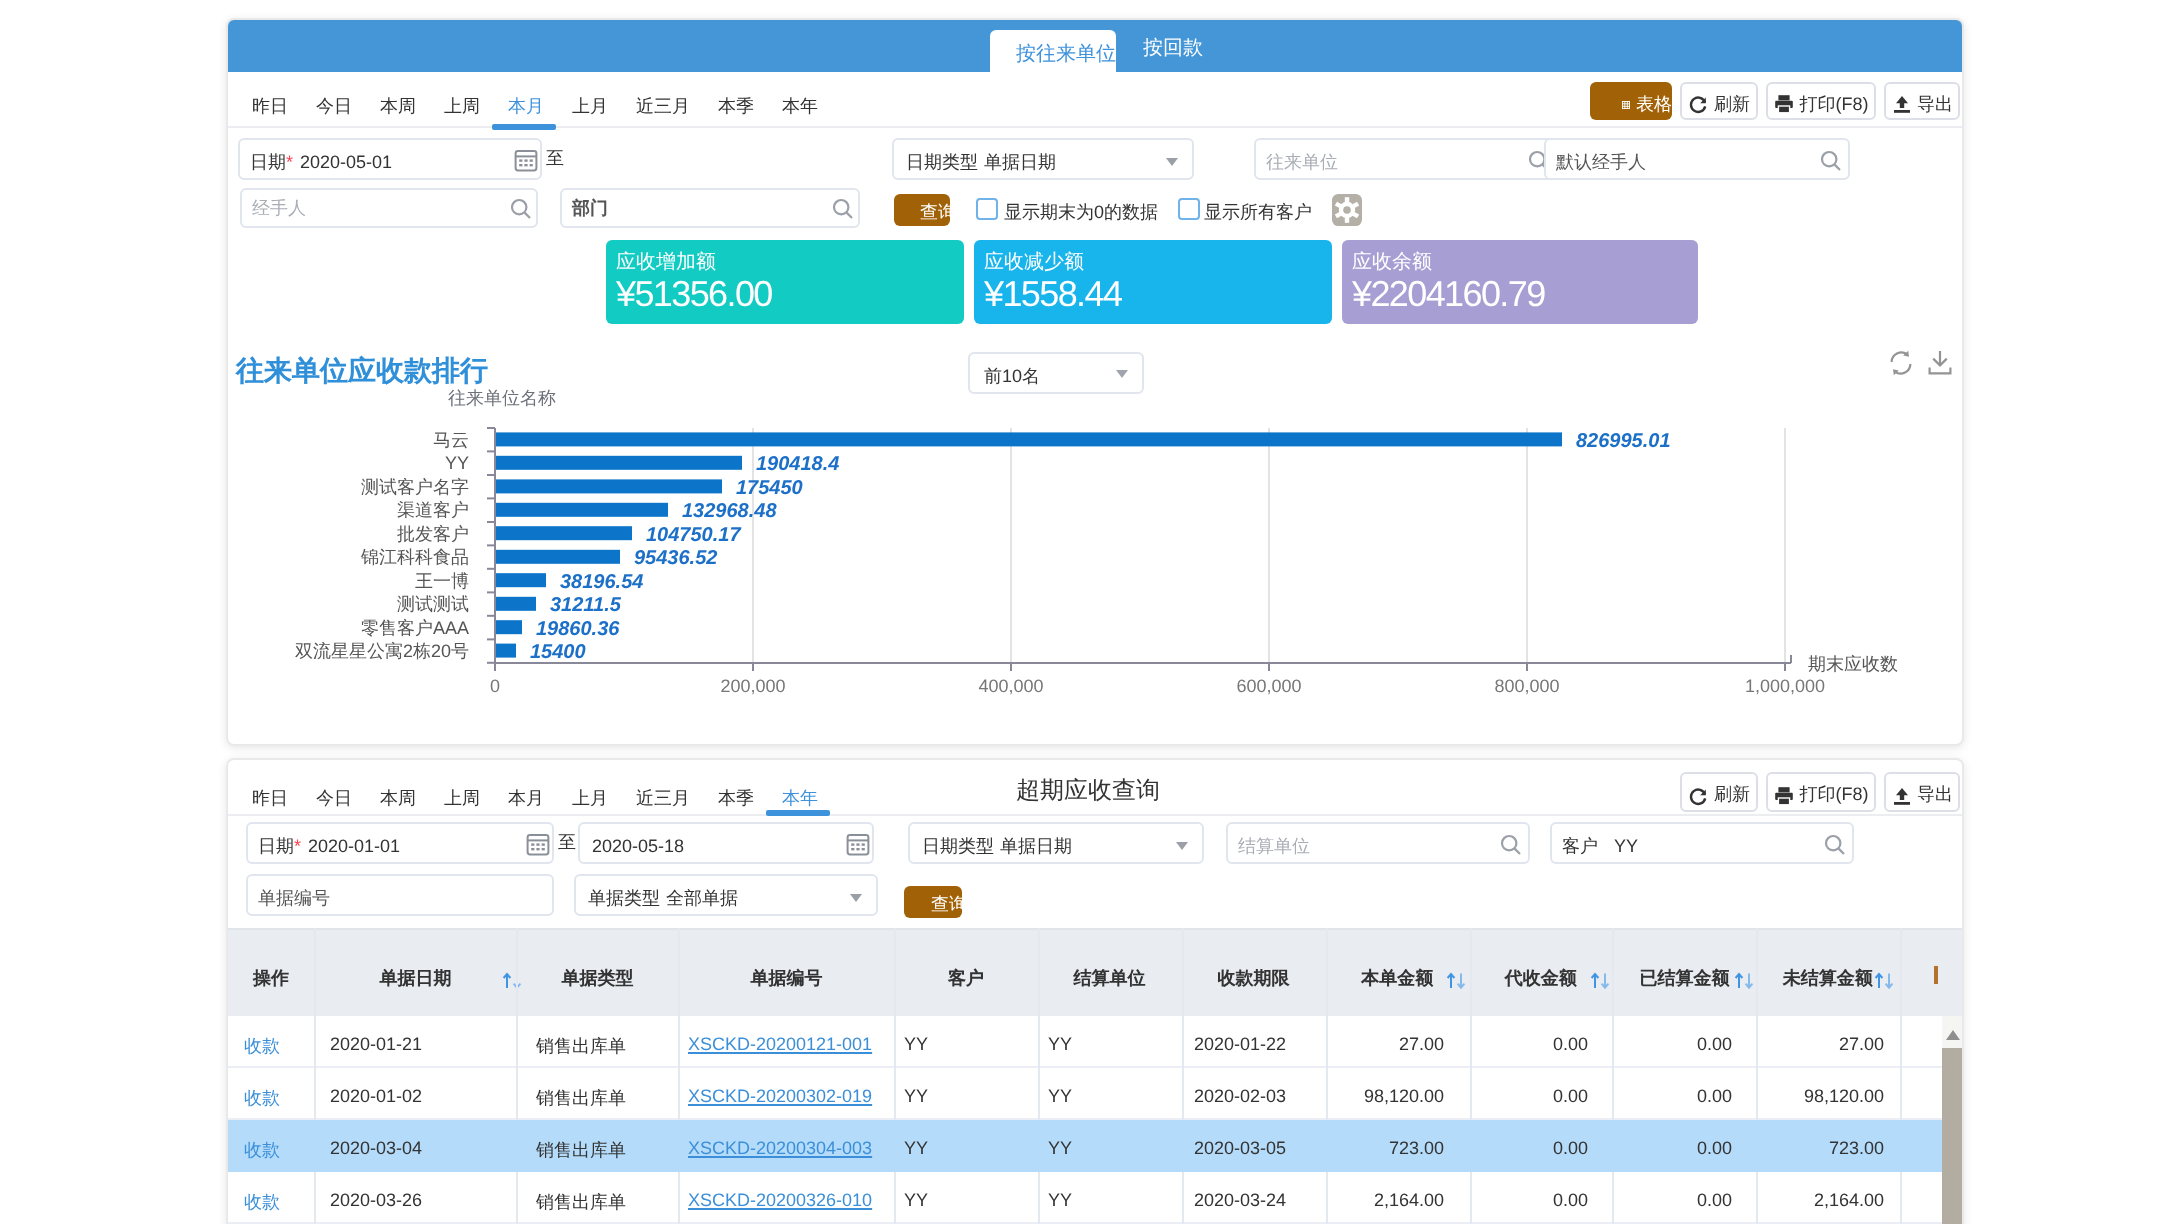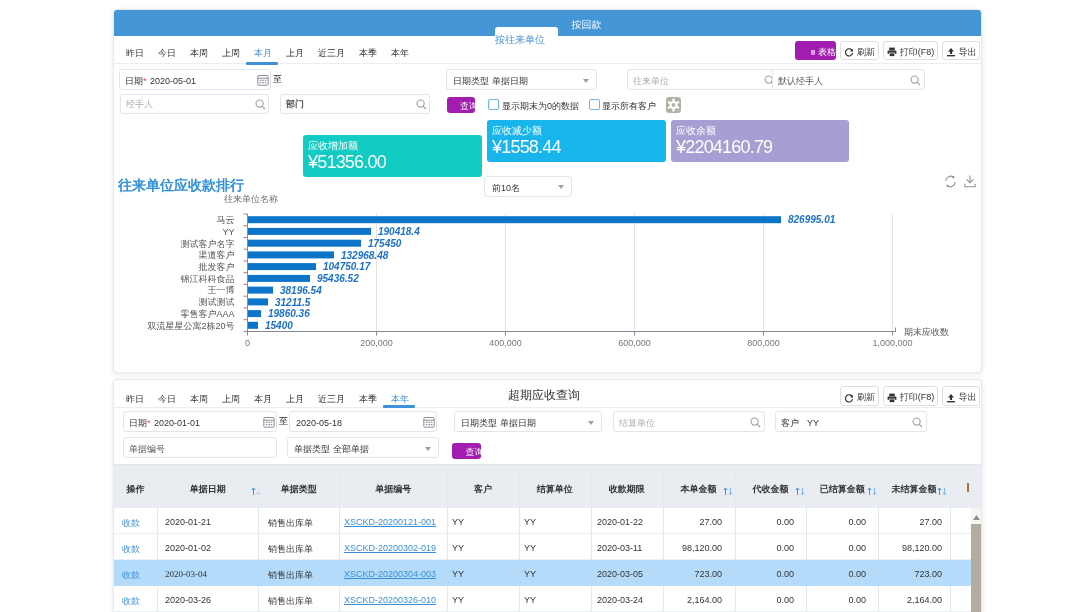--- a/index.html
+++ b/index.html
@@ -6,41 +6,41 @@
 html,body{width:1080px;height:612px;background:#fff;overflow:hidden;
 font-family:"Liberation Sans",sans-serif;}
 .p{position:absolute;}
 .panel{position:absolute;background:#fff;border:1px solid #e9e9e9;border-radius:4px;
 box-shadow:0 1px 5px rgba(0,0,0,0.10);}
 .in{position:absolute;background:#fff;border:1px solid #e0e5ee;border-radius:3px;
 font-size:9px;color:#333;height:21px;line-height:23px;white-space:nowrap;}
 .ph{color:#a9adb5;}
 .btn{position:absolute;background:#fff;border:1px solid #dcdfe6;border-radius:3px;
 font-size:9px;color:#333;display:flex;align-items:center;justify-content:center;gap:3px;white-space:nowrap;padding-top:3px;}
-.ob{background:#a21caf;border:none;color:#fff;padding-left:16px;}
+.ob{background:#a16207;border:none;color:#fff;padding-left:16px;}
 .sc{font-size:9px;line-height:9px;color:#333;position:absolute;white-space:nowrap;}
 .blue{color:#3e92dc;}
 .card{position:absolute;border-radius:3px;color:#fff;height:42px;}
 .card .l{position:absolute;left:5px;top:4px;font-size:10px;}
 .card .v{position:absolute;left:5px;top:17px;font-size:18px;letter-spacing:-0.8px;}
 .cb{position:absolute;width:11px;height:11px;border:1px solid #6fb3ea;border-radius:2px;background:#fff;}
 .cl{position:absolute;font-size:9px;color:#333;white-space:nowrap;}
 .hd{position:absolute;font-size:9px;font-weight:bold;color:#333;white-space:nowrap;}
 .td{position:absolute;font-size:9px;color:#333;white-space:nowrap;}
 .lk{color:#3b8fd9;}
 .vb{position:absolute;width:1px;background:#e4e9f0;}
 </style>
 </head>
 <body>
 
 <div class="panel" style="left:113px;top:9px;width:869px;height:364px;">
 
   <div class="p" style="left:0;top:0;width:867px;height:26px;background:#4496d7;border-radius:3px 3px 0 0;"></div>
-  <div class="p" style="left:381px;top:17px;width:63px;height:23px;background:#fff;border-radius:3px 3px 0 0;
-       font-size:10px;color:#3e92dc;text-align:left;line-height:25px;">按往来单位</div>
+  <div class="p" style="left:381px;top:5px;width:63px;height:23px;background:#fff;border-radius:3px 3px 0 0;
+       font-size:10px;color:#3e92dc;text-align:right;line-height:25px;">按往来单位</div>
   <div class="p" style="left:456px;top:0;width:33px;height:26px;font-size:10px;color:#fff;text-align:center;line-height:29px;">按回款</div>
 
   <div class="sc" style="left:12px;top:39px;">昨日</div>
   <div class="sc" style="left:44px;top:39px;">今日</div>
   <div class="sc" style="left:76px;top:39px;">本周</div>
   <div class="sc" style="left:108px;top:39px;">上周</div>
   <div class="sc blue" style="left:140px;top:39px;">本月</div>
   <div class="sc" style="left:172px;top:39px;">上月</div>
   <div class="sc" style="left:204px;top:39px;">近三月</div>
   <div class="sc" style="left:245px;top:39px;">本季</div>
@@ -146,21 +146,21 @@
           <rect x="6.4" y="11.8" width="2.2" height="2.6"></rect>
           <rect x="6.4" y="1.6" width="2.2" height="2.6" transform="rotate(60 7.5 8)"></rect>
           <rect x="6.4" y="11.8" width="2.2" height="2.6" transform="rotate(60 7.5 8)"></rect>
           <rect x="6.4" y="1.6" width="2.2" height="2.6" transform="rotate(-60 7.5 8)"></rect>
           <rect x="6.4" y="11.8" width="2.2" height="2.6" transform="rotate(-60 7.5 8)"></rect>
         </g>
         <circle cx="7.5" cy="8" r="1.9" fill="#b4b0a8"></circle>
       </svg>
   </div>
 
-  <div class="card" style="left:189px;top:110px;width:179px;background:#12ccc3;margin-top:15px;">
+  <div class="card" style="left:189px;top:110px;width:179px;background:#12ccc3;">
     <div class="l">应收增加额</div>
       <div class="v">¥51356.00</div>
     </div>
   <div class="card" style="left:373px;top:110px;width:179px;background:#18b5ec;">
     <div class="l">应收减少额</div>
       <div class="v">¥1558.44</div>
     </div>
   <div class="card" style="left:557px;top:110px;width:178px;background:#a79fd3;">
     <div class="l">应收余额</div>
       <div class="v">¥2204160.79</div>
@@ -480,27 +480,27 @@
   <div class="td" style="left:548px;top:137px;width:60px;text-align:right;">27.00</div>
   <div class="td" style="left:620px;top:137px;width:60px;text-align:right;">0.00</div>
   <div class="td" style="left:692px;top:137px;width:60px;text-align:right;">0.00</div>
   <div class="td" style="left:764px;top:137px;width:64px;text-align:right;">27.00</div>
   <div class="td lk" style="left:8px;top:163px;">收款</div>
   <div class="td" style="left:51px;top:163px;">2020-01-02</div>
   <div class="td" style="left:154px;top:163px;">销售出库单</div>
   <div class="td lk" style="left:230px;top:163px;text-decoration:underline;">XSCKD-20200302-019</div>
   <div class="td" style="left:338px;top:163px;">YY</div>
   <div class="td" style="left:410px;top:163px;">YY</div>
-  <div class="td" style="left:483px;top:163px;">2020-03-11</div>
+  <div class="td" style="left:483px;top:163px;">2020-02-03</div>
   <div class="td" style="left:548px;top:163px;width:60px;text-align:right;">98,120.00</div>
   <div class="td" style="left:620px;top:163px;width:60px;text-align:right;">0.00</div>
   <div class="td" style="left:692px;top:163px;width:60px;text-align:right;">0.00</div>
   <div class="td" style="left:764px;top:163px;width:64px;text-align:right;">98,120.00</div>
   <div class="td lk" style="left:8px;top:189px;">收款</div>
-  <div class="td" style="left:51px;top:189px;font-family:Liberation Serif, serif;">2020-03-04</div>
+  <div class="td" style="left:51px;top:189px;">2020-03-04</div>
   <div class="td" style="left:154px;top:189px;">销售出库单</div>
   <div class="td lk" style="left:230px;top:189px;text-decoration:underline;">XSCKD-20200304-003</div>
   <div class="td" style="left:338px;top:189px;">YY</div>
   <div class="td" style="left:410px;top:189px;">YY</div>
   <div class="td" style="left:483px;top:189px;">2020-03-05</div>
   <div class="td" style="left:548px;top:189px;width:60px;text-align:right;">723.00</div>
   <div class="td" style="left:620px;top:189px;width:60px;text-align:right;">0.00</div>
   <div class="td" style="left:692px;top:189px;width:60px;text-align:right;">0.00</div>
   <div class="td" style="left:764px;top:189px;width:64px;text-align:right;">723.00</div>
   <div class="td lk" style="left:8px;top:215px;">收款</div>

